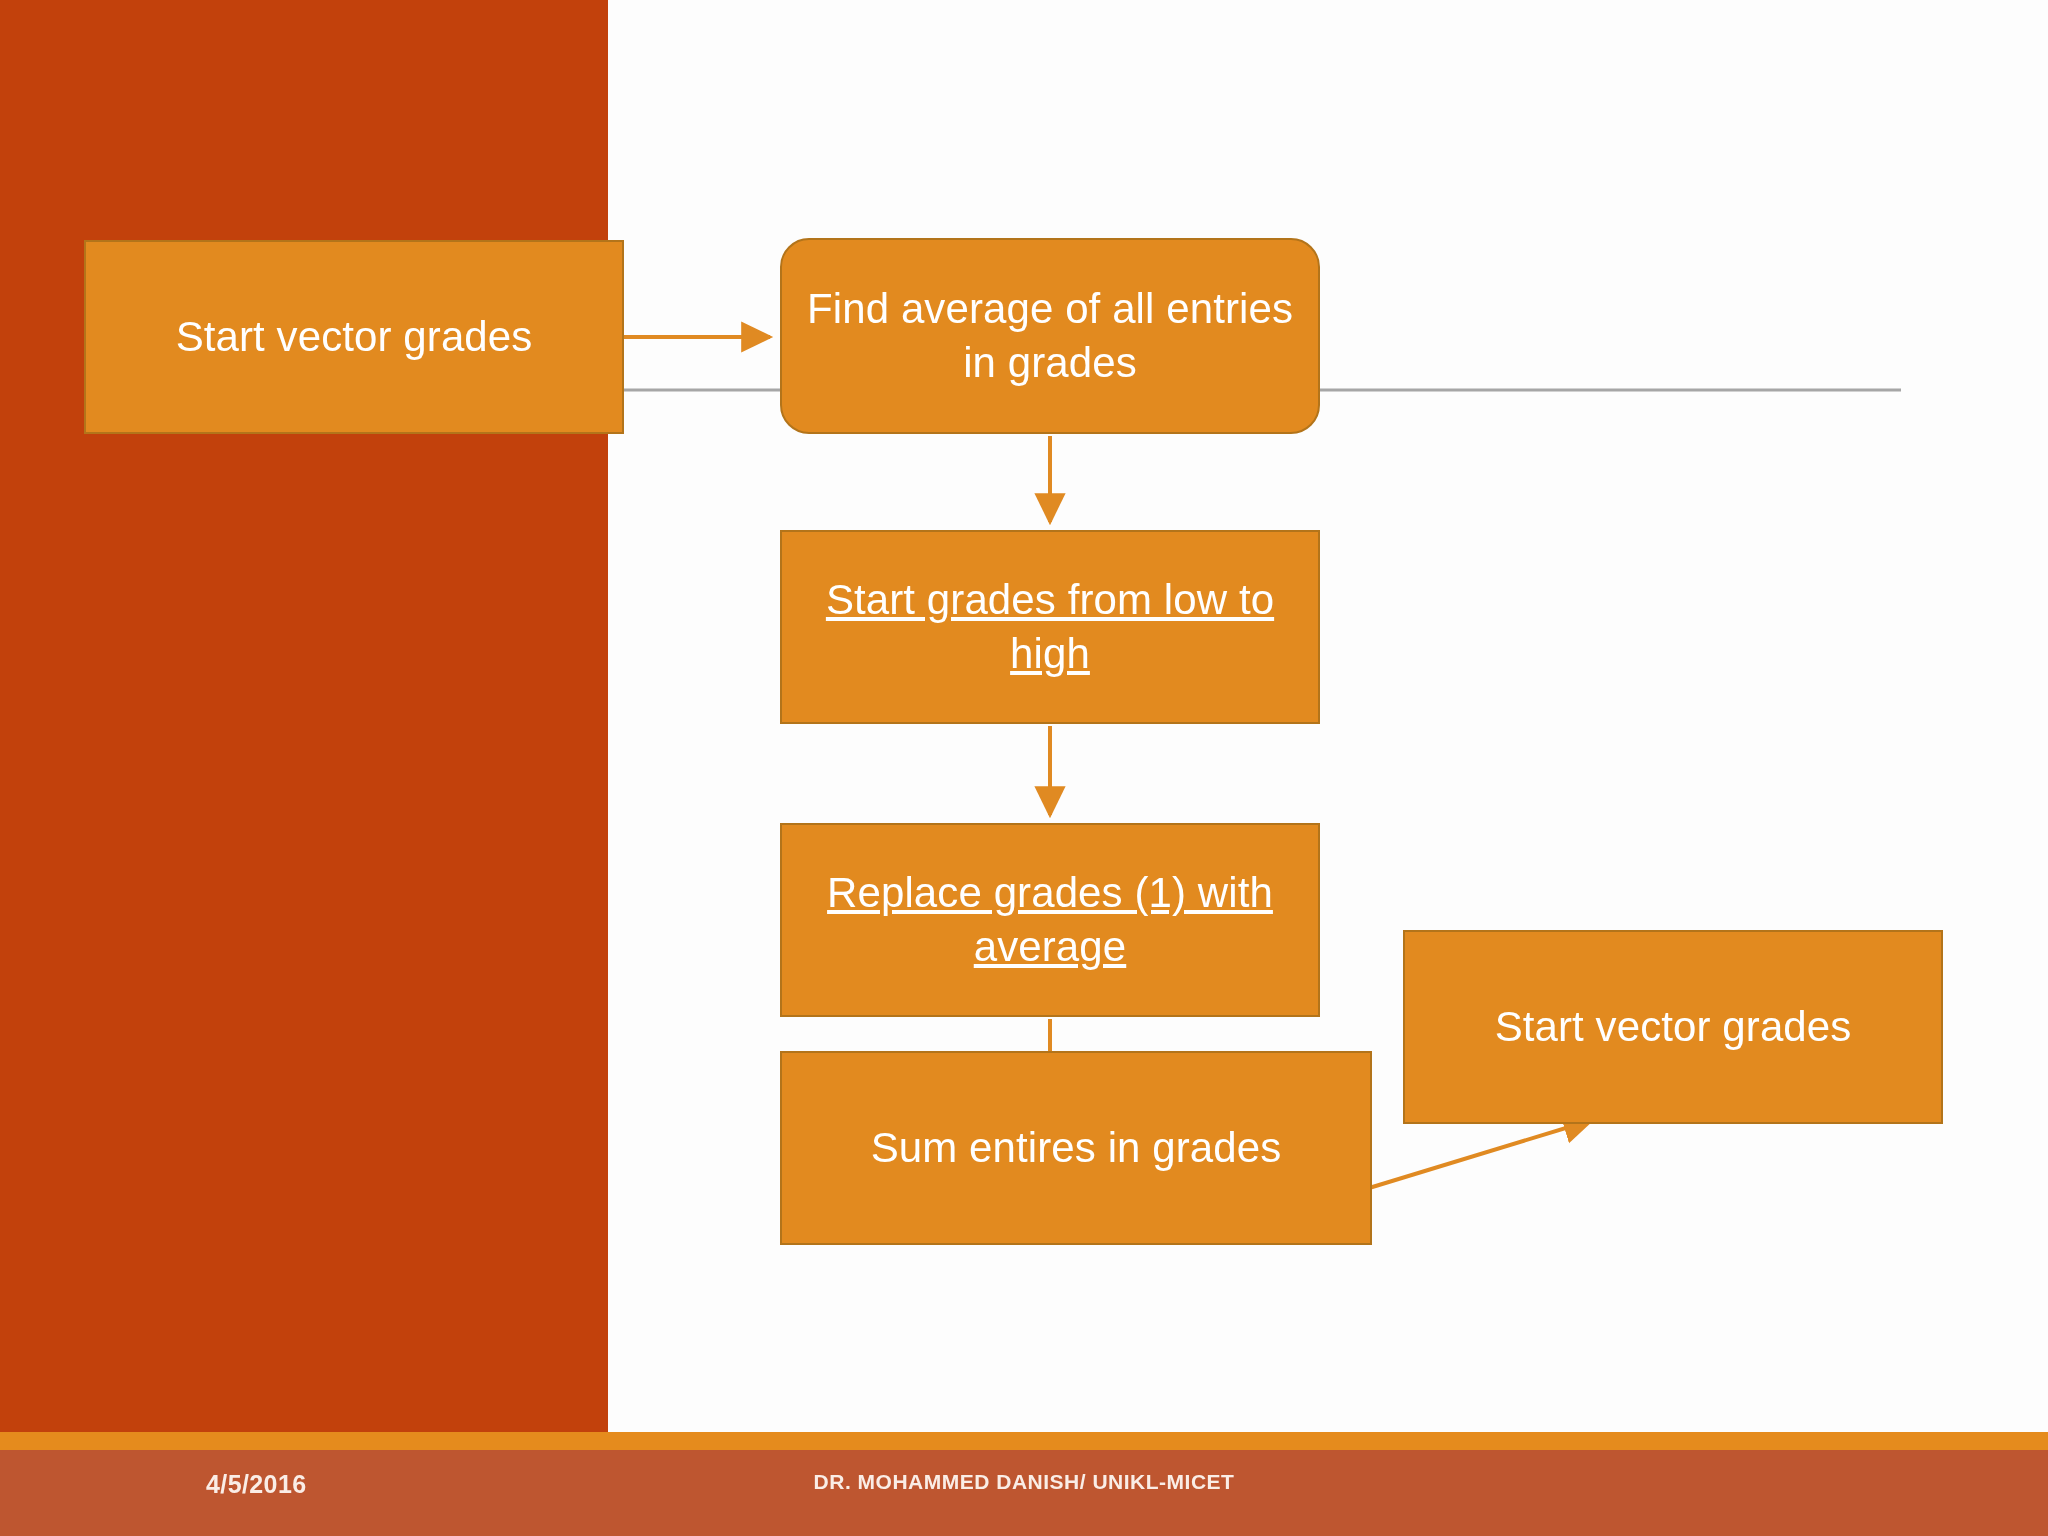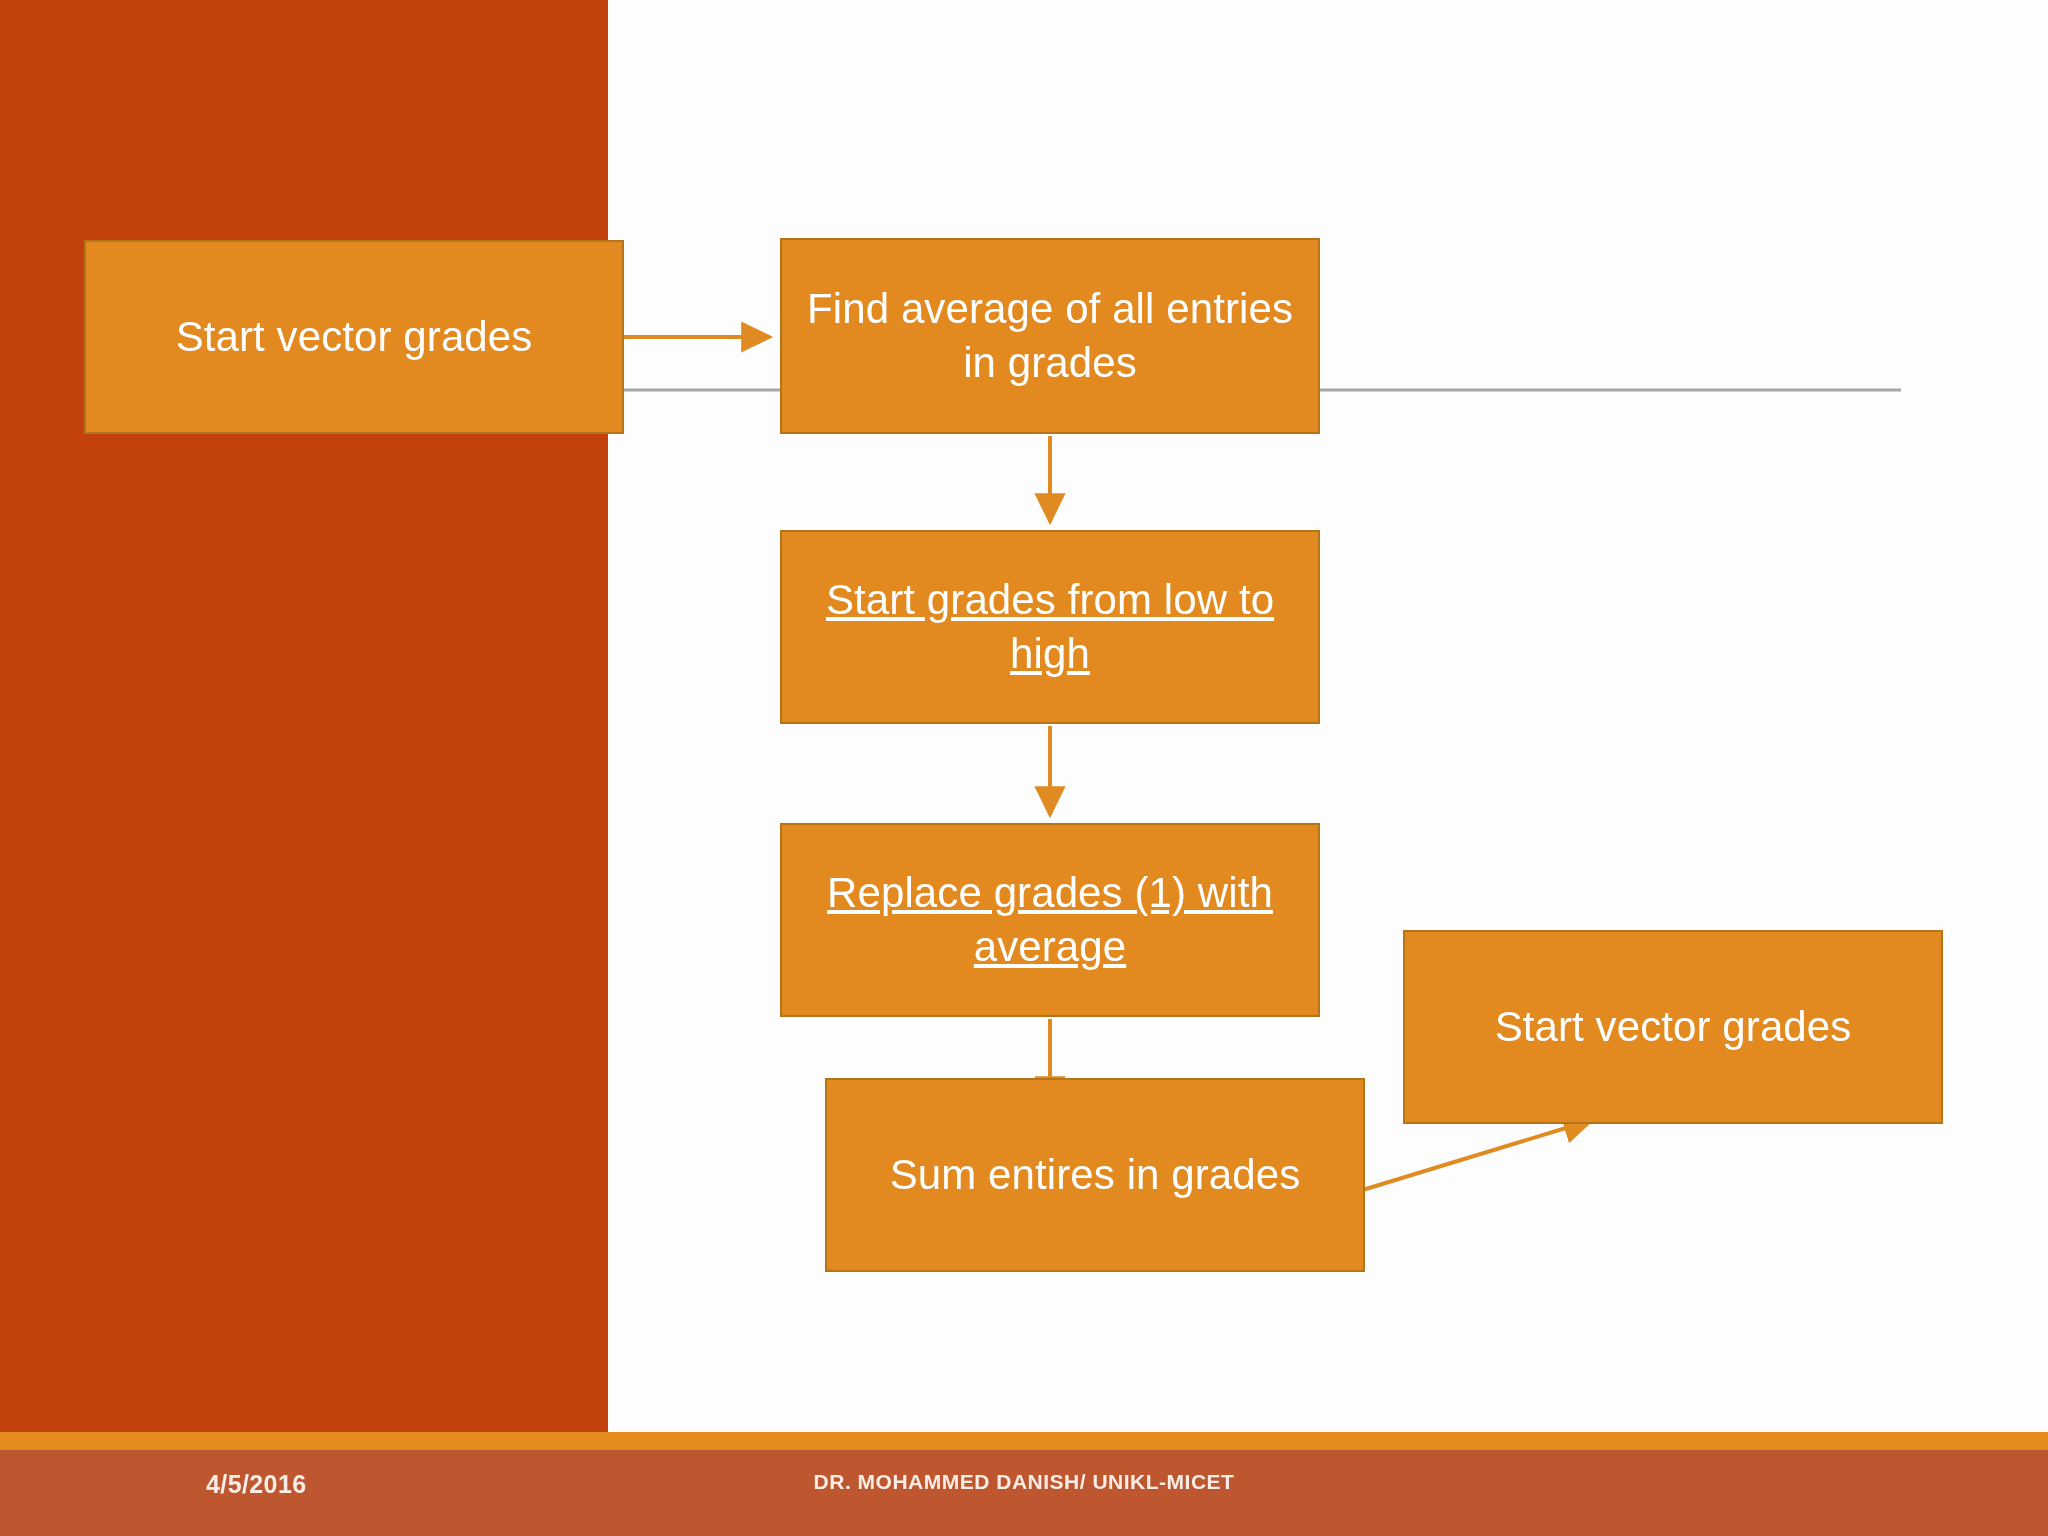--- a/index.html
+++ b/index.html
@@ -124,33 +124,33 @@
 
     <line x1="1050" y1="1019" x2="1050" y2="1105" stroke="#E08A22" stroke-width="4" marker-end="url(#arrowhead-orange)"></line>
 
     <line x1="1320" y1="1203" x2="1592" y2="1120" stroke="#E08A22" stroke-width="4" marker-end="url(#arrowhead-orange)"></line>
   </svg>
 
   <div class="flow-box" style="left:84px;  top:240px;  width:540px; height:194px;">
     <span>Start vector grades</span>
   </div>
 
-  <div class="flow-box" style="left:780px; top:238px;  width:540px; height:196px;">
+  <div class="flow-box" style="left:780px; top:238px;  width:540px; height:196px;border-radius:29px;">
     <span>Find average of all entries in grades</span>
   </div>
 
   <div class="flow-box" style="left:780px; top:530px;  width:540px; height:194px;text-decoration:underline;">
     <span>Start grades from low to high</span>
   </div>
 
   <div class="flow-box" style="left:780px; top:823px;  width:540px; height:194px;text-decoration:underline;">
     <span>Replace grades (1) with average</span>
   </div>
 
-  <div class="flow-box" style="left:780px; top:1078px; width:540px; height:194px;margin-left:45px;">
+  <div class="flow-box" style="left:780px; top:1051px; width:592px; height:194px;">
     <span>Sum entires in grades</span>
   </div>
 
   <div class="flow-box" style="left:1403px; top:930px; width:540px; height:194px;">
     <span>Start vector grades</span>
   </div>
 
   <div class="footer">
     <div class="footer-accent"></div>
     <div class="footer-band"></div>

